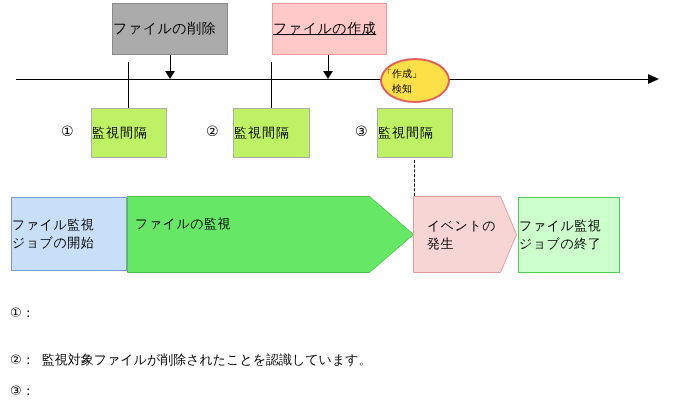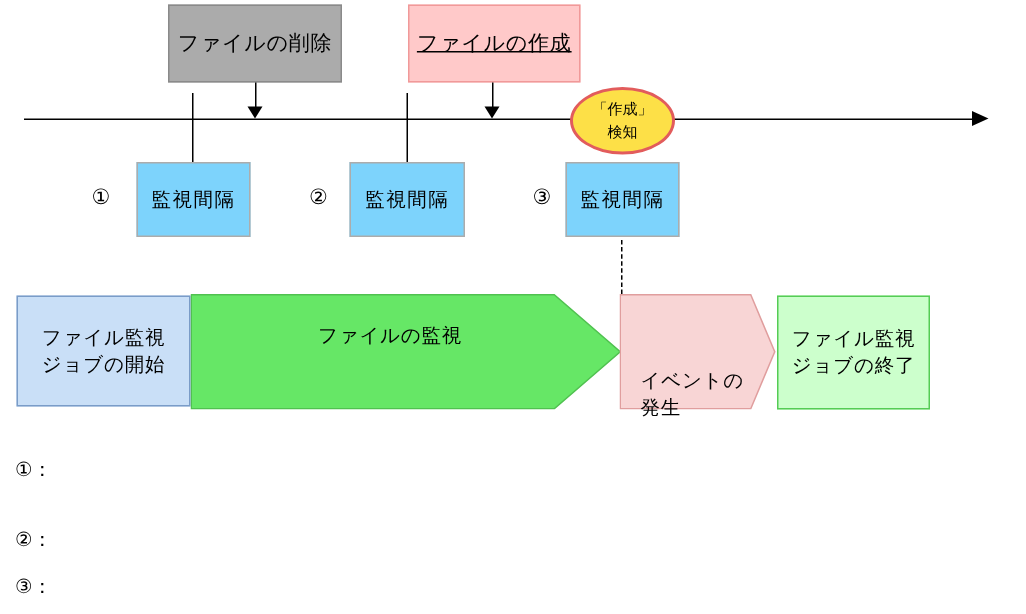--- a/index.html
+++ b/index.html
@@ -11,21 +11,20 @@
     background: #ffffff;
     font-family: "Liberation Sans", "DejaVu Sans", sans-serif;
     color: #000;
     overflow: hidden;
   }
   .abs { position: absolute; }
   .box {
     position: absolute;
     display: flex;
     align-items: center;
-    justify-content: center;
     text-align: center;
   }
   .pre { white-space: pre-line; }
 
   
   .delete-box {
     left: 112px; top: 3px; width: 116px; height: 52px;
     background: #ABABAB; border: 1px solid #8A8A8A;
     font-size: 14px; letter-spacing: 0.5px;
   }
@@ -61,21 +60,21 @@
   
   .detect-bubble {
     left: 380px; top: 58px; width: 70px; height: 45px;
     background: #fde047; border: 2px solid #E25C5C;
     border-radius: 50%;
     font-size: 10px; line-height: 15px;
   }
 
   
   .ibox {
-    background: #7dd3fc; border: 1px solid #ACACAC;
+    background: #bef264; border: 1px solid #ACACAC;
     top: 108px; height: 50px;
     font-size: 13px; letter-spacing: 1px;
   }
   .ibox1 { left: 91px;  width: 76px; }
   .ibox2 { left: 233px; width: 77px; }
   .ibox3 { left: 377px; width: 76px; }
   .marker { position: absolute; top: 124px; font-size: 14px; line-height: 14px; }
   .m1 { left: 61px; }
   .m2 { left: 206px; }
   .m3 { left: 355px; }
@@ -93,21 +92,21 @@
   }
   .shape-svg { position: absolute; display: block; }
   .monitor-label {
     left: 135px; top: 196px; width: 250px; height: 55px;
     font-size: 13px; letter-spacing: 0.5px;
   }
   .event-label {
     left: 427px; top: 196px; width: 80px; height: 77px;
     display: flex; flex-direction: column; justify-content: center;
     font-size: 13px; line-height: 18px; letter-spacing: 0.5px;
-    position: absolute; text-align: left; margin-top: 28px;
+    position: absolute; text-align: left;
   }
   .end-box {
     left: 518px; top: 197px; width: 102px; height: 76px;
     background: #CCFFCC; border: 1px solid #55CC55;
     font-size: 13px; line-height: 18px; letter-spacing: 0.5px;
   }
 
   
   .note {
     position: absolute; left: 10px; width: 665px;
@@ -187,18 +186,19 @@
   <div class="box pre end-box">
     <span class="pre">ファイル監視
 ジョブの終了</span>
   </div>
 
   <div class="note n1">
     <span class="note-marker">①：</span>
   </div>
   <div class="note n2">
     <span class="note-marker">②：</span>
+    <span class="note-text">監視対象ファイルが削除されたことを認識しています。</span>
   </div>
   <div class="note n3">
     <span class="note-marker">③：</span>
   </div>
 
 </div>
 
 </body></html>

